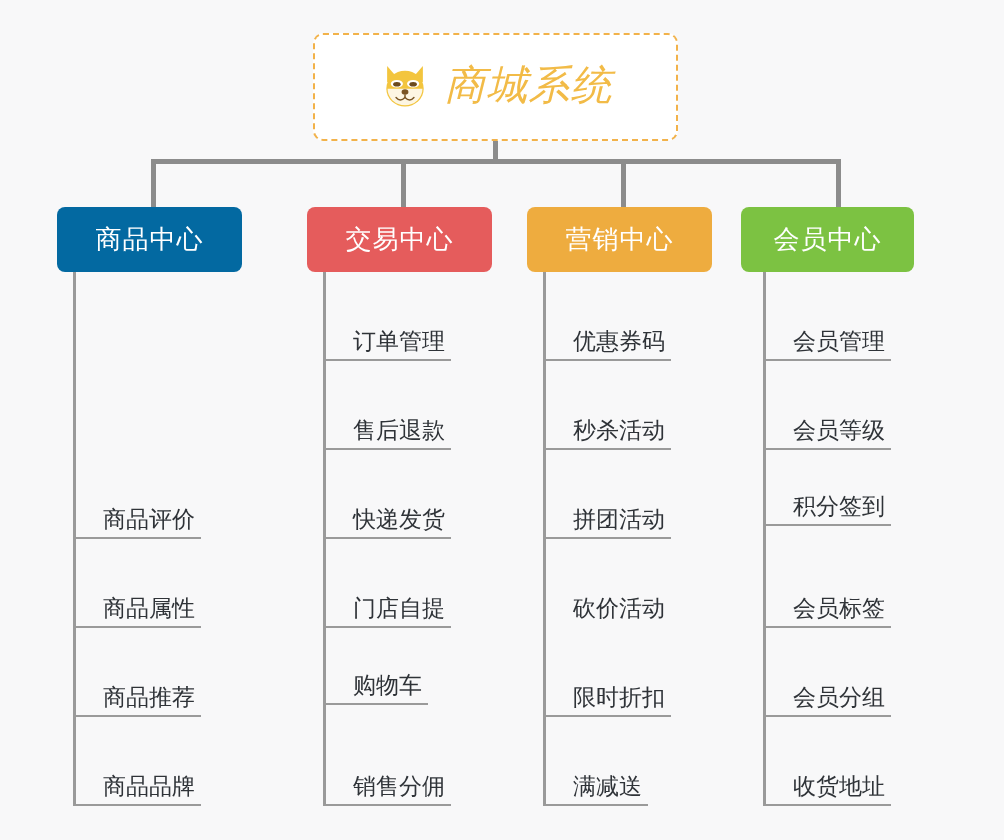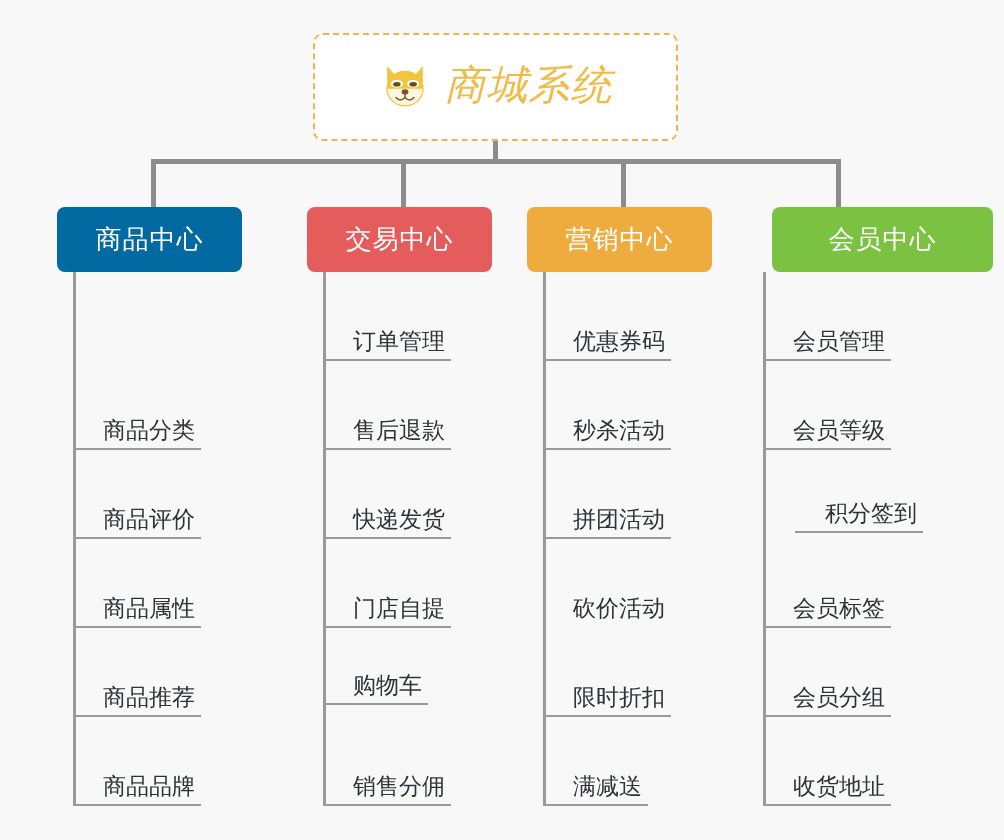--- a/index.html
+++ b/index.html
@@ -157,31 +157,30 @@
 
   <div class="cat-box" id="cat0" style="left: 57px; width: 185px; background: #0369a1;">
     <span>商品中心</span>
   </div>
   <div class="cat-box" id="cat1" style="left: 307px; width: 185px; background: rgb(229, 92, 92);">
     <span>交易中心</span>
   </div>
   <div class="cat-box" id="cat2" style="left: 527px; width: 185px; background: rgb(238, 172, 63);">
     <span>营销中心</span>
   </div>
-  <div class="cat-box" id="cat3" style="left: 772px; width: 221px; background: rgb(124, 194, 66);">
+  <div class="cat-box" id="cat3" style="left: 741px; width: 173px; background: rgb(124, 194, 66);">
     <span>会员中心</span>
   </div>
 
   <div class="branch" id="branch0" style="left: 73px;">
     <div class="trunk" style="height: 534px;"></div>
   <div class="leaf" style="top: 0px;">
         <div class="leaf-rule"></div>
       </div>
       <div class="leaf" style="top: 89px;">
-        <div class="leaf-label">商品分类</div>
         <div class="leaf-rule"></div>
       </div>
       <div class="leaf" style="top: 178px;">
         <div class="leaf-label">商品评价</div>
         <div class="leaf-rule"></div>
       </div>
       <div class="leaf" style="top: 267px;">
         <div class="leaf-label">商品属性</div>
         <div class="leaf-rule"></div>
       </div>
@@ -251,21 +250,21 @@
   <div class="branch" id="branch3" style="left: 763px;">
     <div class="trunk" style="height: 534px;"></div>
   <div class="leaf" style="top: 0px;">
         <div class="leaf-label">会员管理</div>
         <div class="leaf-rule"></div>
       </div>
       <div class="leaf" style="top: 89px;">
         <div class="leaf-label">会员等级</div>
         <div class="leaf-rule"></div>
       </div>
-      <div class="leaf" style="top: 172px; padding-left: 32px;">
+      <div class="leaf" style="top: 165px;">
         <div class="leaf-label">积分签到</div>
         <div class="leaf-rule"></div>
       </div>
       <div class="leaf" style="top: 267px;">
         <div class="leaf-label">会员标签</div>
         <div class="leaf-rule"></div>
       </div>
       <div class="leaf" style="top: 356px;">
         <div class="leaf-label">会员分组</div>
         <div class="leaf-rule"></div>

